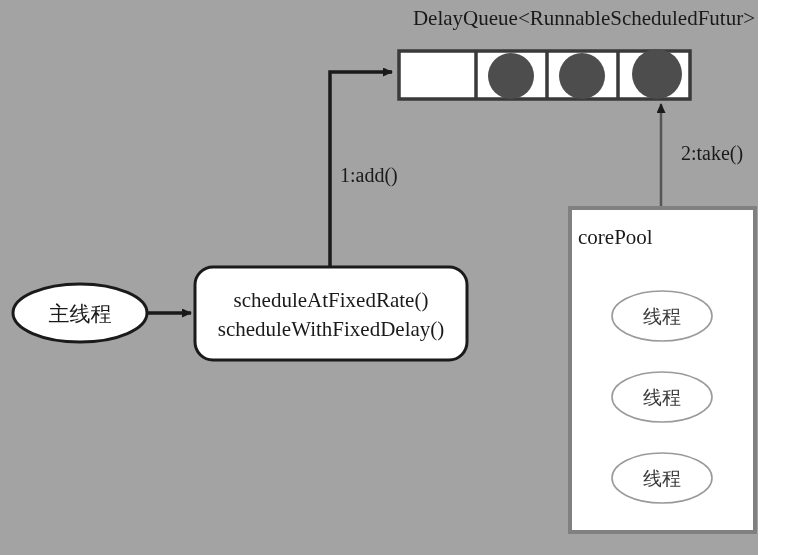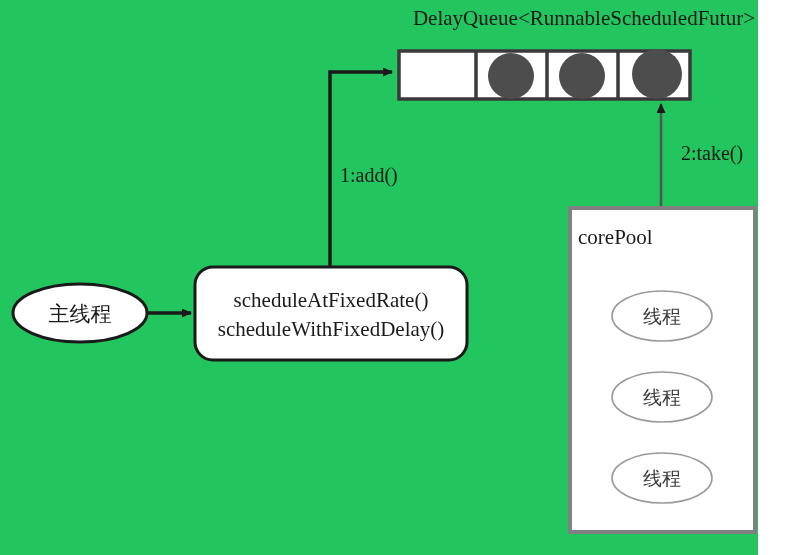--- a/index.html
+++ b/index.html
@@ -7,21 +7,21 @@
     padding: 0;
     background: #ffffff;
   }
   body {
     font-family: "Liberation Serif", "DejaVu Serif", serif;
   }
   #canvas {
     position: relative;
     width: 758px;
     height: 555px;
-    background: #22c55e;
+    background: #a3a3a3;
     overflow: hidden;
   }
   #diagram-svg {
     position: absolute;
     left: 0;
     top: 0;
     width: 789px;
     height: 555px;
   }
   .lbl {

